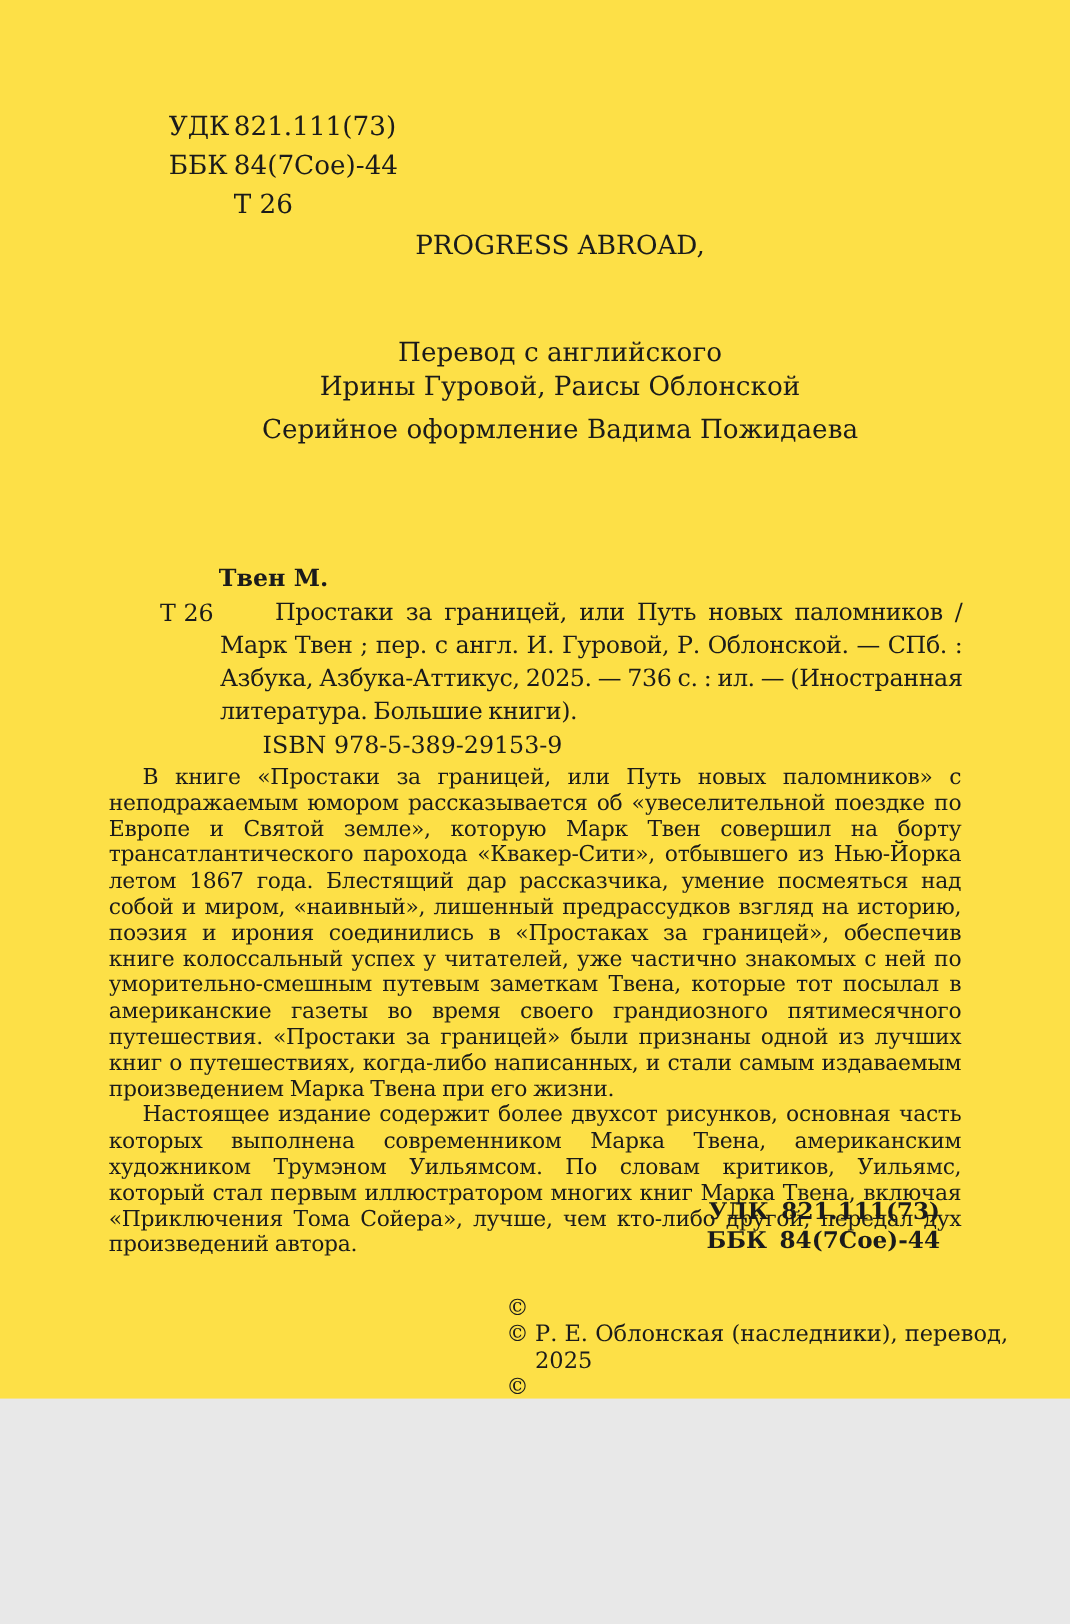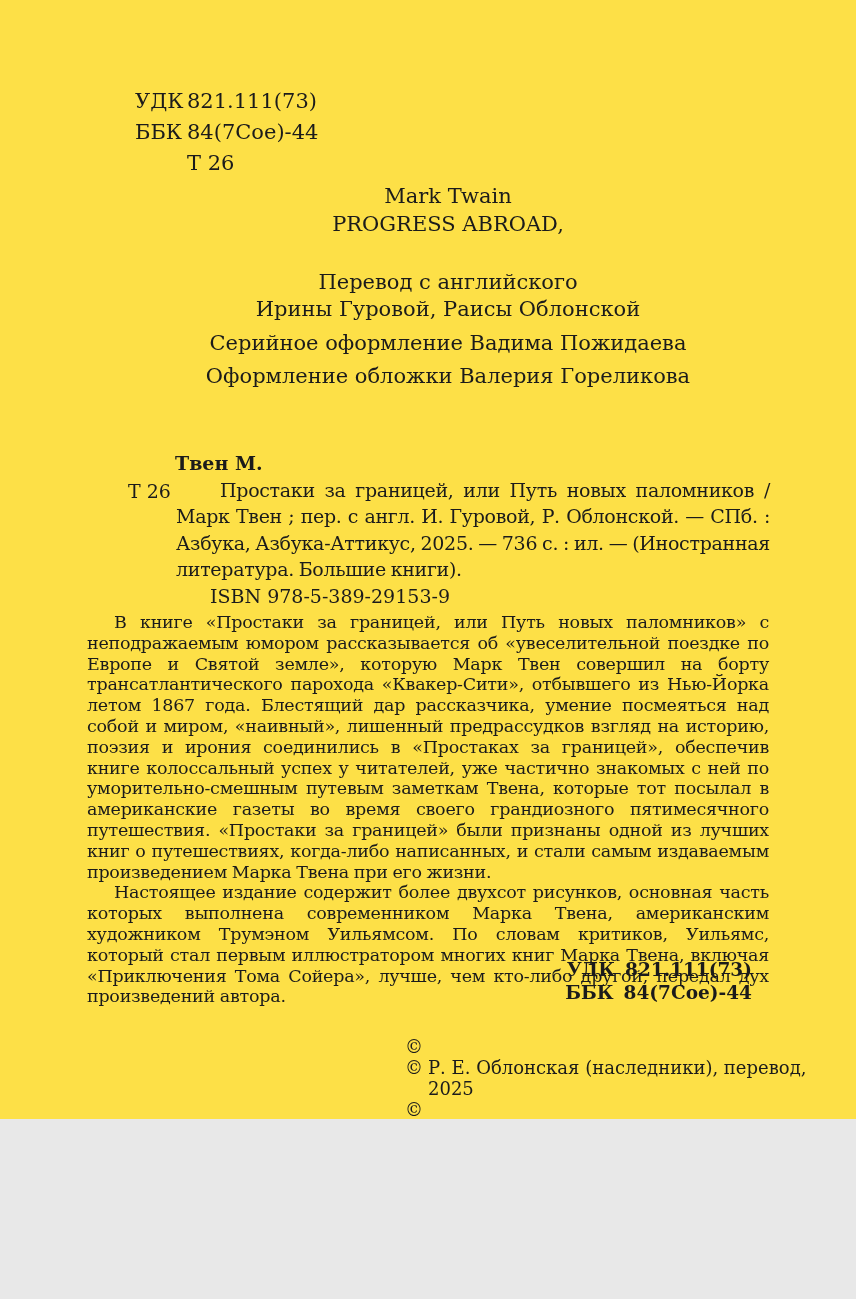--- a/index.html
+++ b/index.html
@@ -123,32 +123,30 @@
       <span class="code-label">ББК</span>
       <span>84(7Сое)-44</span>
     </div>
     <div class="code-row">
       <span class="code-label"></span>
       <span>Т 26</span>
     </div>
   </div>
 
   <div class="centered heading">
-    <div>Mark Twain</div>
     <div>PROGRESS ABROAD,</div>
   </div>
 
   <div class="centered translators">
     <div>Перевод с английского</div>
     <div>Ирины Гуровой, Раисы Облонской</div>
   </div>
 
   <div class="centered series-credit">Серийное оформление Вадима Пожидаева</div>
 
-  <div class="centered cover-credit">Оформление обложки Валерия Гореликова</div>
 
   <div class="bib">
     <div class="bib-author">Твен М.</div>
     <div class="bib-entry">
       <span class="bib-sign">Т 26</span>
       <p class="bib-text">Простаки за границей, или Путь новых паломников / Марк Твен ; пер. с англ. И. Гуровой, Р. Облонской. — СПб. : Азбука, Азбука-Аттикус, 2025. — 736 с. : ил. — (Иностранная литература. Большие книги).</p>
     </div>
     <div class="bib-isbn">ISBN 978-5-389-29153-9</div>
   </div>
 

